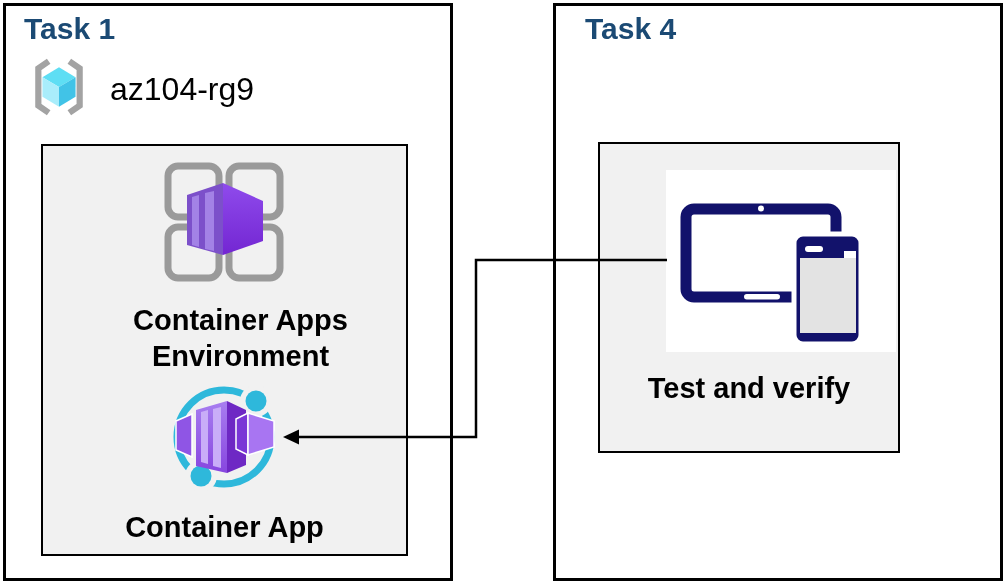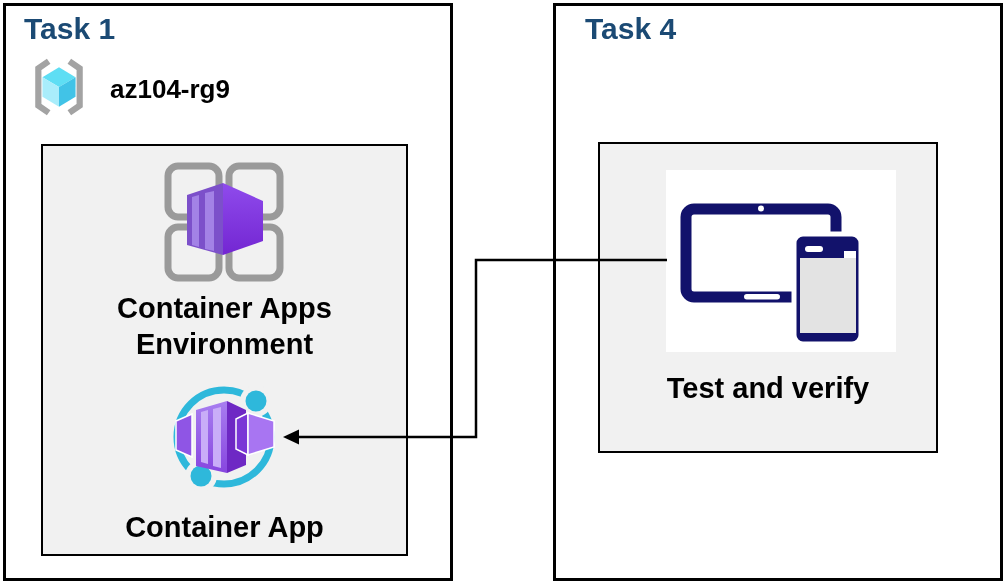--- a/index.html
+++ b/index.html
@@ -15,34 +15,34 @@
   #task2-box{left:553px;}
   .task-title{
     position:absolute;font-size:30px;font-weight:700;color:#1B4A74;
     letter-spacing:0px;white-space:nowrap;
   }
   #task1-box .task-title{left:18px;top:6px;}
   #task2-box .task-title{left:29px;top:6px;}
   .rg-row{
     position:absolute;left:22px;top:50px;display:flex;align-items:center;gap:20px;
   }
-  .rg-name{font-size:26px;font-weight:700;color:#000;white-space:nowrap;}
+  .rg-name{font-size:32px;font-weight:400;color:#000;white-space:nowrap;}
   .inner-box{
     position:absolute;border:2px solid #000;background:#F1F1F1;box-sizing:border-box;
   }
   #task1-inner{left:35px;top:138px;width:367px;height:412px;}
-  #task2-inner{left:42px;top:136px;width:340px;height:311px;}
+  #task2-inner{left:42px;top:136px;width:302px;height:311px;}
   .node-icon{position:absolute;}
   #env-icon{left:120px;top:15px;width:122px;height:122px;}
   #app-icon{left:125px;top:235px;width:112px;height:112px;}
   .node-label{
     position:absolute;left:0;width:100%;text-align:center;
     font-size:29px;font-weight:700;color:#000;line-height:1.24;
   }
-  #env-label{top:145px;}
+  #env-label{top:157px;padding-left:16px;}
   #env-label span{display:inline-block;max-width:300px;}
   #app-label{top:364px;}
   #test-label{top:227px;}
   .device-patch{
     position:absolute;left:66px;top:26px;width:230px;height:182px;background:#fff;
   }
   .device-patch svg{position:absolute;left:0;top:0;}
   #connector-layer{
     position:absolute;left:0;top:0;width:1006px;height:584px;
     z-index:10;pointer-events:none;

